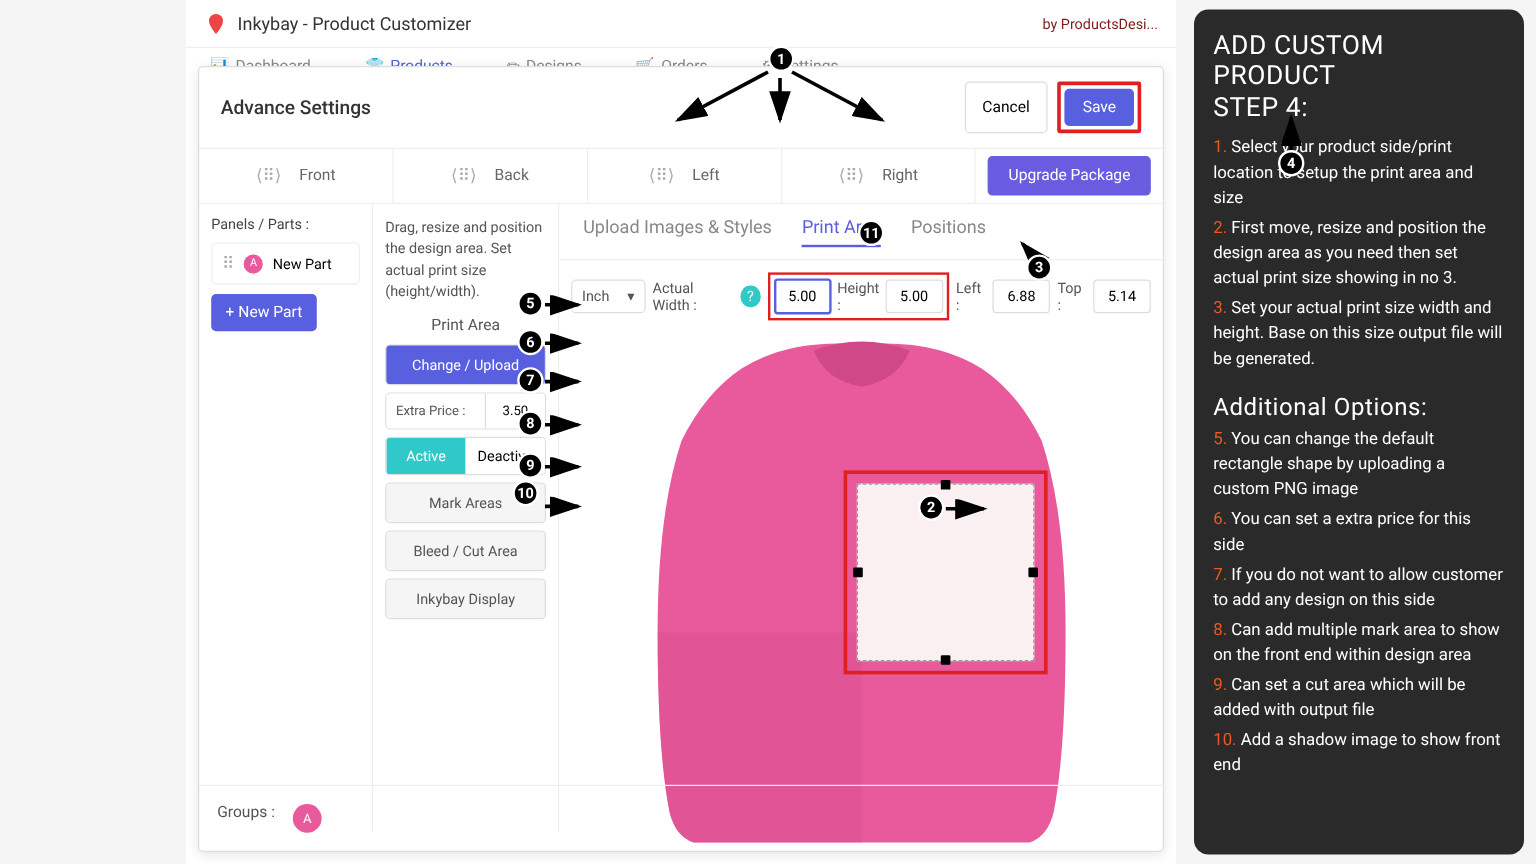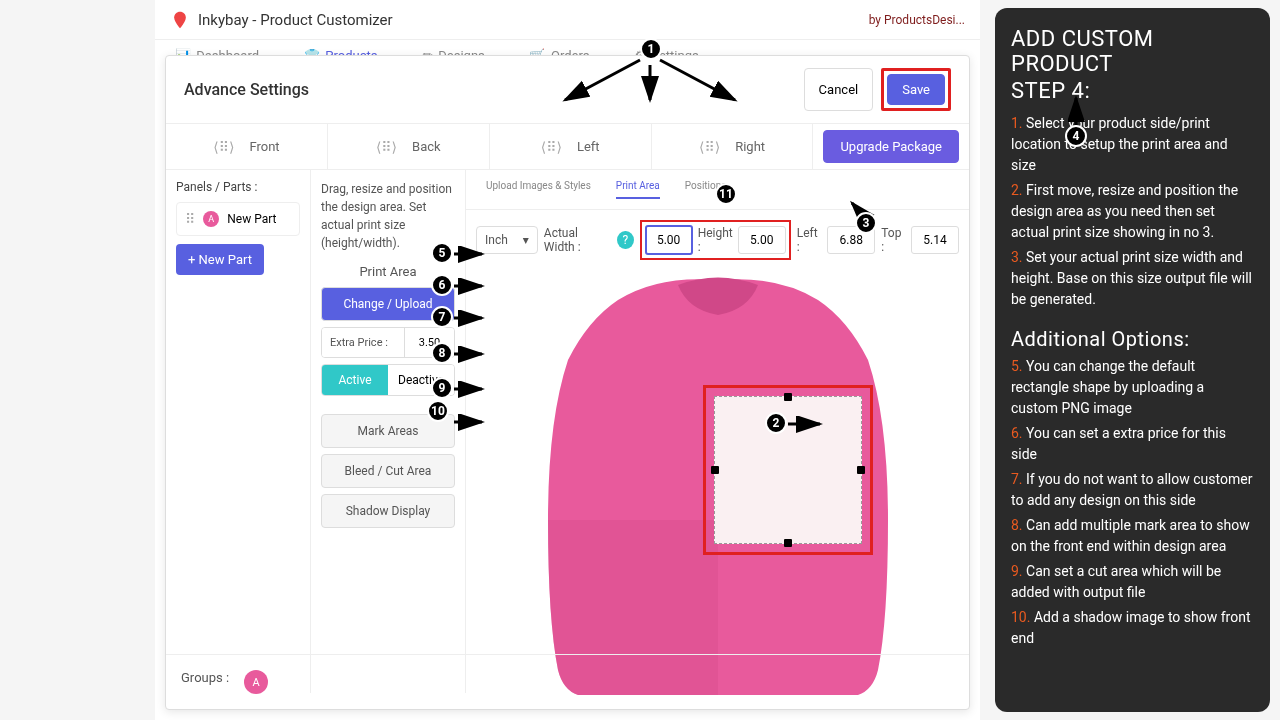--- a/index.html
+++ b/index.html
@@ -31,25 +31,25 @@
 .part-item{display:flex;align-items:center;gap:8px;padding:8px;border:1px solid #eee;border-radius:4px;margin-bottom:8px;font-size:12px}
 .part-badge{width:16px;height:16px;border-radius:50%;background:#e85a9c;color:#fff;font-size:9px;display:flex;align-items:center;justify-content:center}
 .new-part-btn{background:#5860e0;color:#fff;border:none;padding:8px 12px;border-radius:4px;font-size:13px;cursor:pointer;display:flex;align-items:center;gap:5px}
 .mid-panel{width:155px;padding:10px;border-right:1px solid #eee}
 .instruction{font-size:12px;color:#555;line-height:1.5;margin-bottom:12px}
 .print-area-label{font-size:13px;text-align:center;color:#555;margin-bottom:8px}
 .action-btn{width:100%;padding:9px;border:1px solid #ddd;border-radius:4px;background:#f5f5f5;font-size:12px;color:#555;margin-bottom:6px;cursor:pointer;text-align:center}
 .extra-price-row{display:flex;border:1px solid #ddd;border-radius:4px;margin-bottom:6px;overflow:hidden}
 .extra-price-label{flex:1;padding:8px;font-size:11px;background:#fff;color:#555}
 .extra-price-val{width:50px;padding:8px;font-size:11px;border:none;border-left:1px solid #ddd;text-align:center}
-.toggle-row{display:flex;border:1px solid #ddd;border-radius:4px;margin-bottom:18px;overflow:hidden}
+.toggle-row{display:flex;border:1px solid #ddd;border-radius:4px;margin-bottom:6px;overflow:hidden}
 .toggle-btn{flex:1;padding:8px;font-size:12px;border:none;background:#fff;cursor:pointer}
 .toggle-btn.active{background:#30c8c8;color:#fff}
 .main-area{flex:1;display:flex;flex-direction:column}
-.sub-tabs{display:flex;gap:25px;padding:10px 20px;border-bottom:1px solid #eee;font-size:10px}
+.sub-tabs{display:flex;gap:25px;padding:10px 20px;border-bottom:1px solid #eee;font-size:15px}
 .sub-tab{color:#888;padding-bottom:6px;cursor:pointer}
 .sub-tab.active{color:#5860e0;border-bottom:2px solid #5860e0}
 .dimensions-row{display:flex;align-items:center;gap:6px;padding:10px;font-size:12px;color:#555}
 .dim-select{padding:6px 8px;border:1px solid #ddd;border-radius:4px;font-size:12px;display:flex;align-items:center;gap:15px}
 .help-icon{width:18px;height:18px;border-radius:50%;background:#30c8c8;color:#fff;display:inline-flex;align-items:center;justify-content:center;font-size:12px}
 .dim-input{width:48px;padding:6px;border:1px solid #ddd;border-radius:3px;text-align:center;font-size:12px}
 .dim-input.highlight{border:2px solid #5860e0}
 .red-box{border:2px solid #e02020;padding:3px;display:inline-flex;gap:5px;align-items:center}
 .canvas-area{flex:1;position:relative;display:flex;align-items:center;justify-content:center}
 .tshirt{position:relative;width:360px;height:430px}
@@ -141,21 +141,21 @@
         <div class="extra-price-row">
           <span class="extra-price-label">Extra Price :</span>
           <input class="extra-price-val" value="3.50" style="">
         </div>
         <div class="toggle-row">
           <button class="toggle-btn active">Active</button>
           <button class="toggle-btn">Deactive</button>
         </div>
         <button class="action-btn">Mark Areas</button>
         <button class="action-btn">Bleed / Cut Area</button>
-        <button class="action-btn">Shadow Display</button>
+        <button class="action-btn">Inkybay Display</button>
       </div>
 
       <div class="main-area">
         <div class="sub-tabs">
           <span class="sub-tab">Upload Images &amp; Styles</span>
           <span class="sub-tab active">Print Area</span>
           <span class="sub-tab">Positions</span>
         </div>
         <div class="dimensions-row">
           <span class="dim-select">

